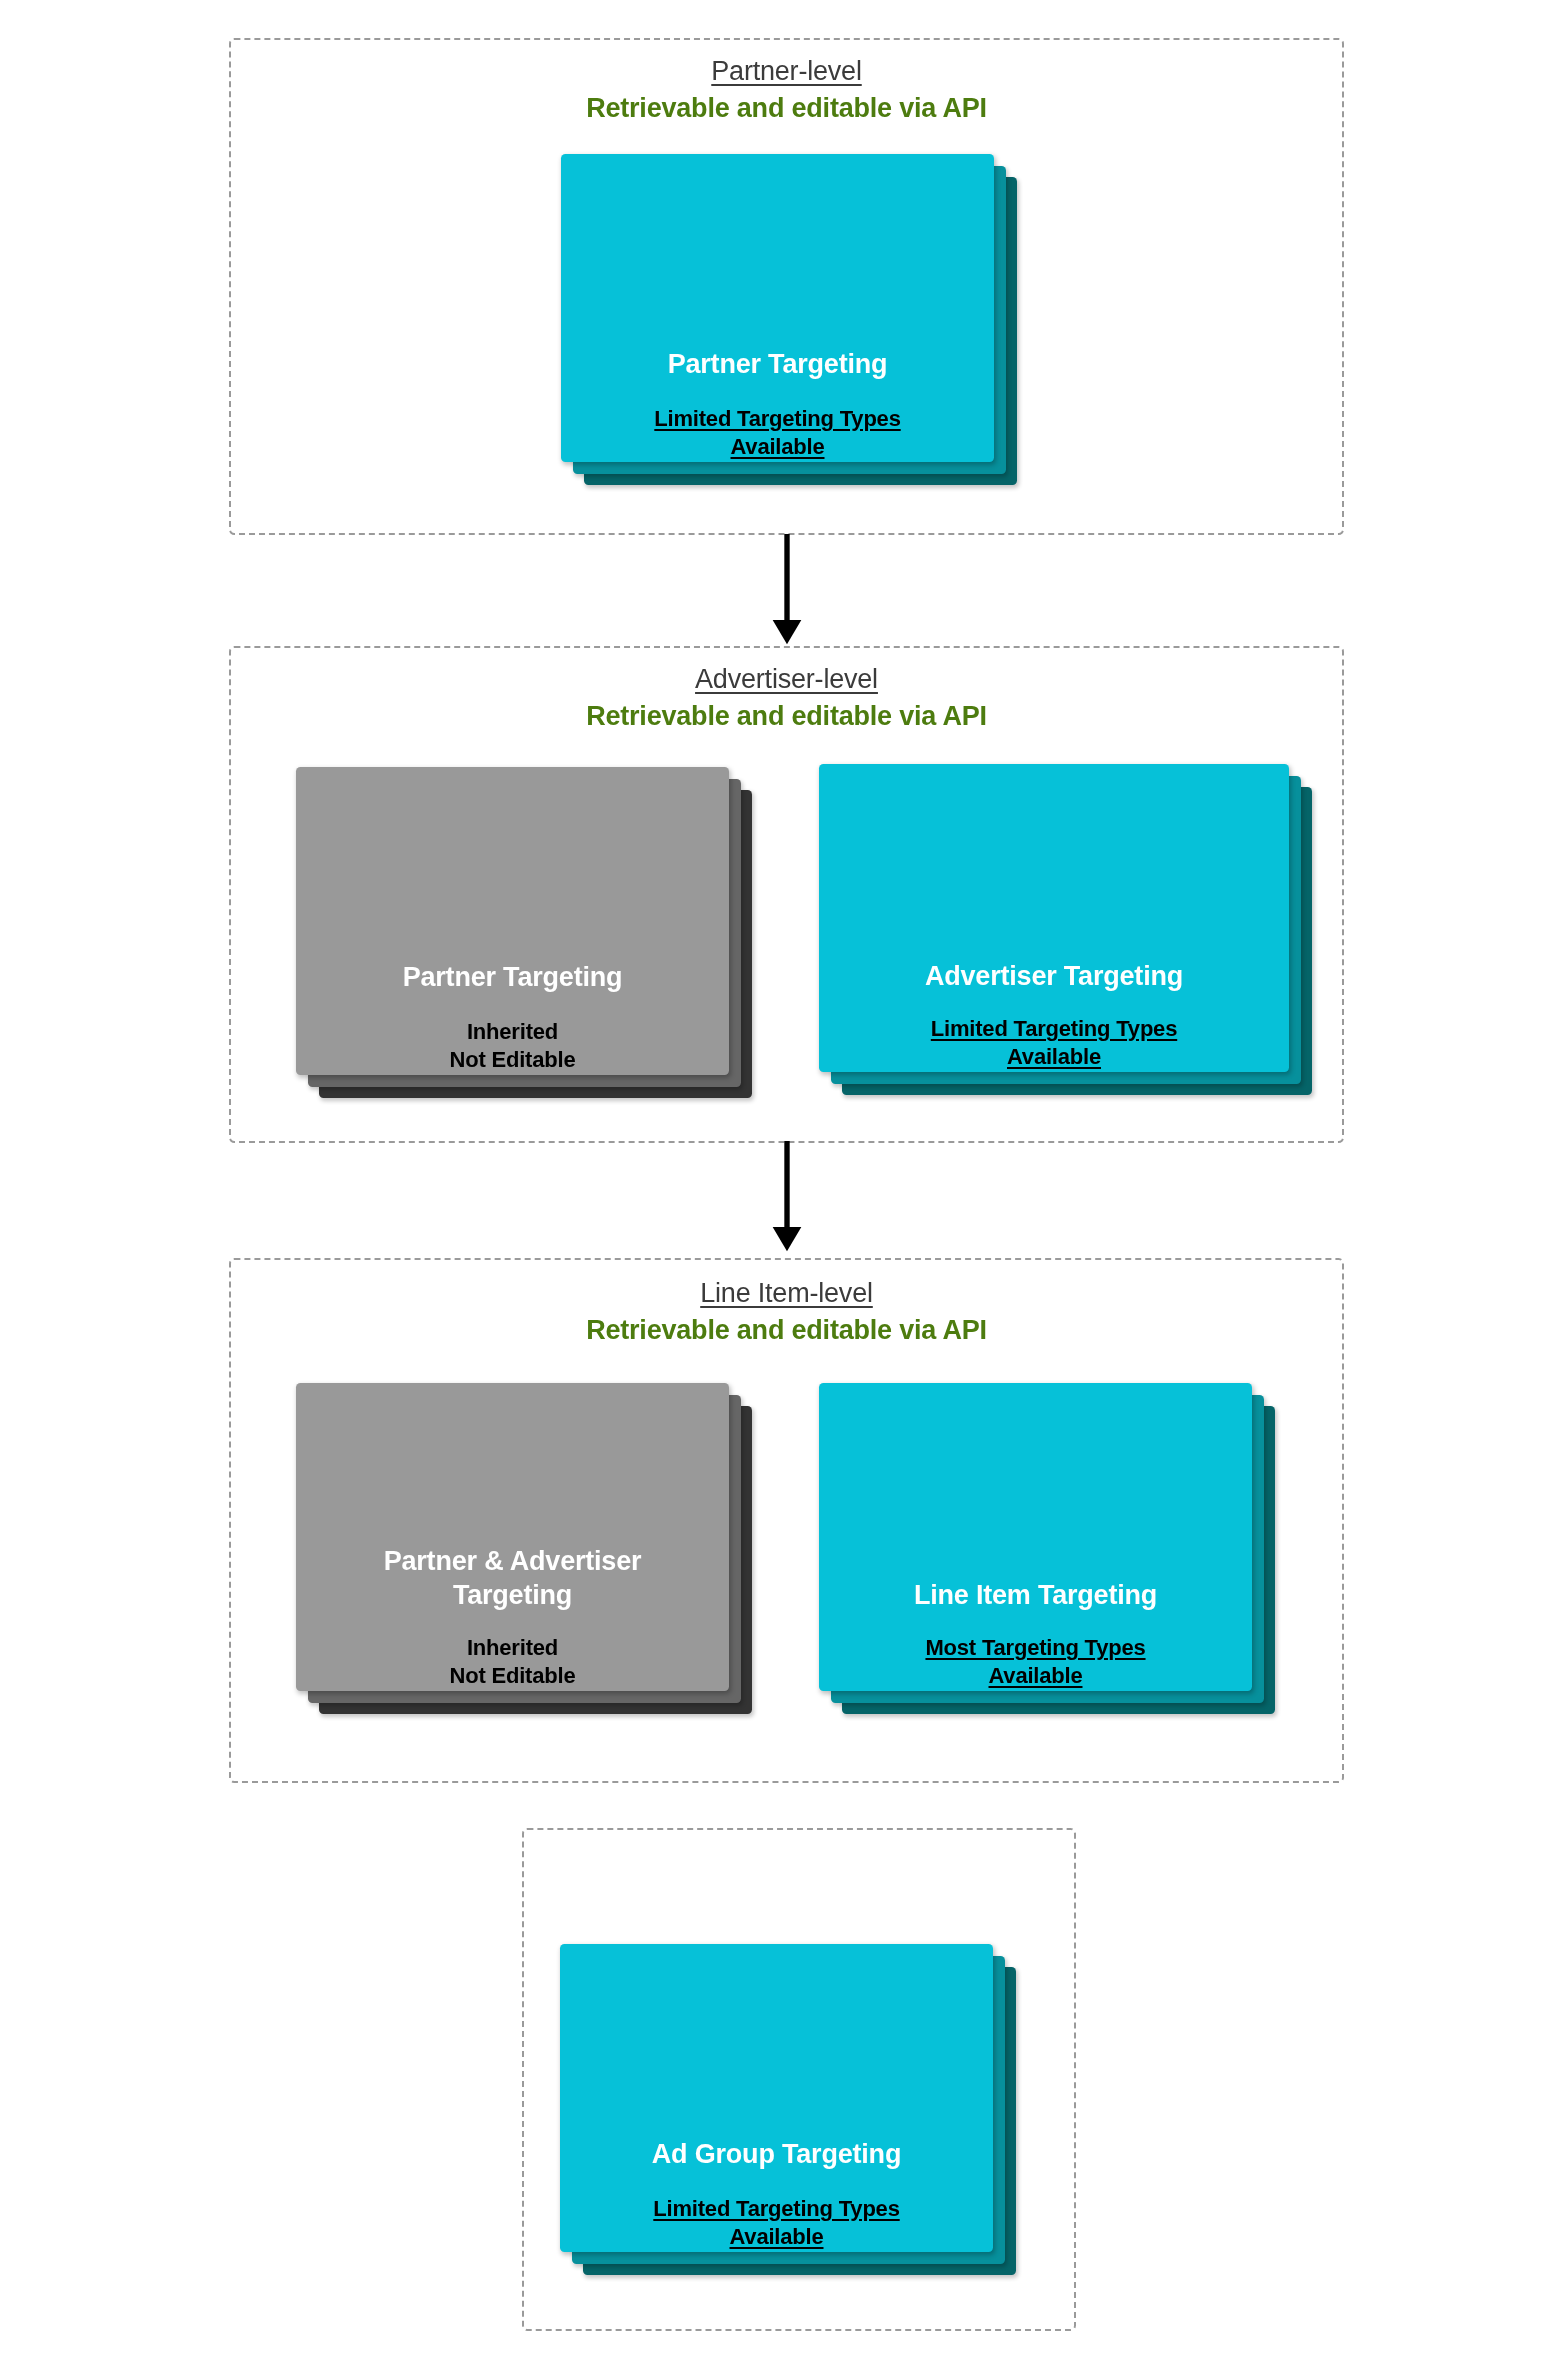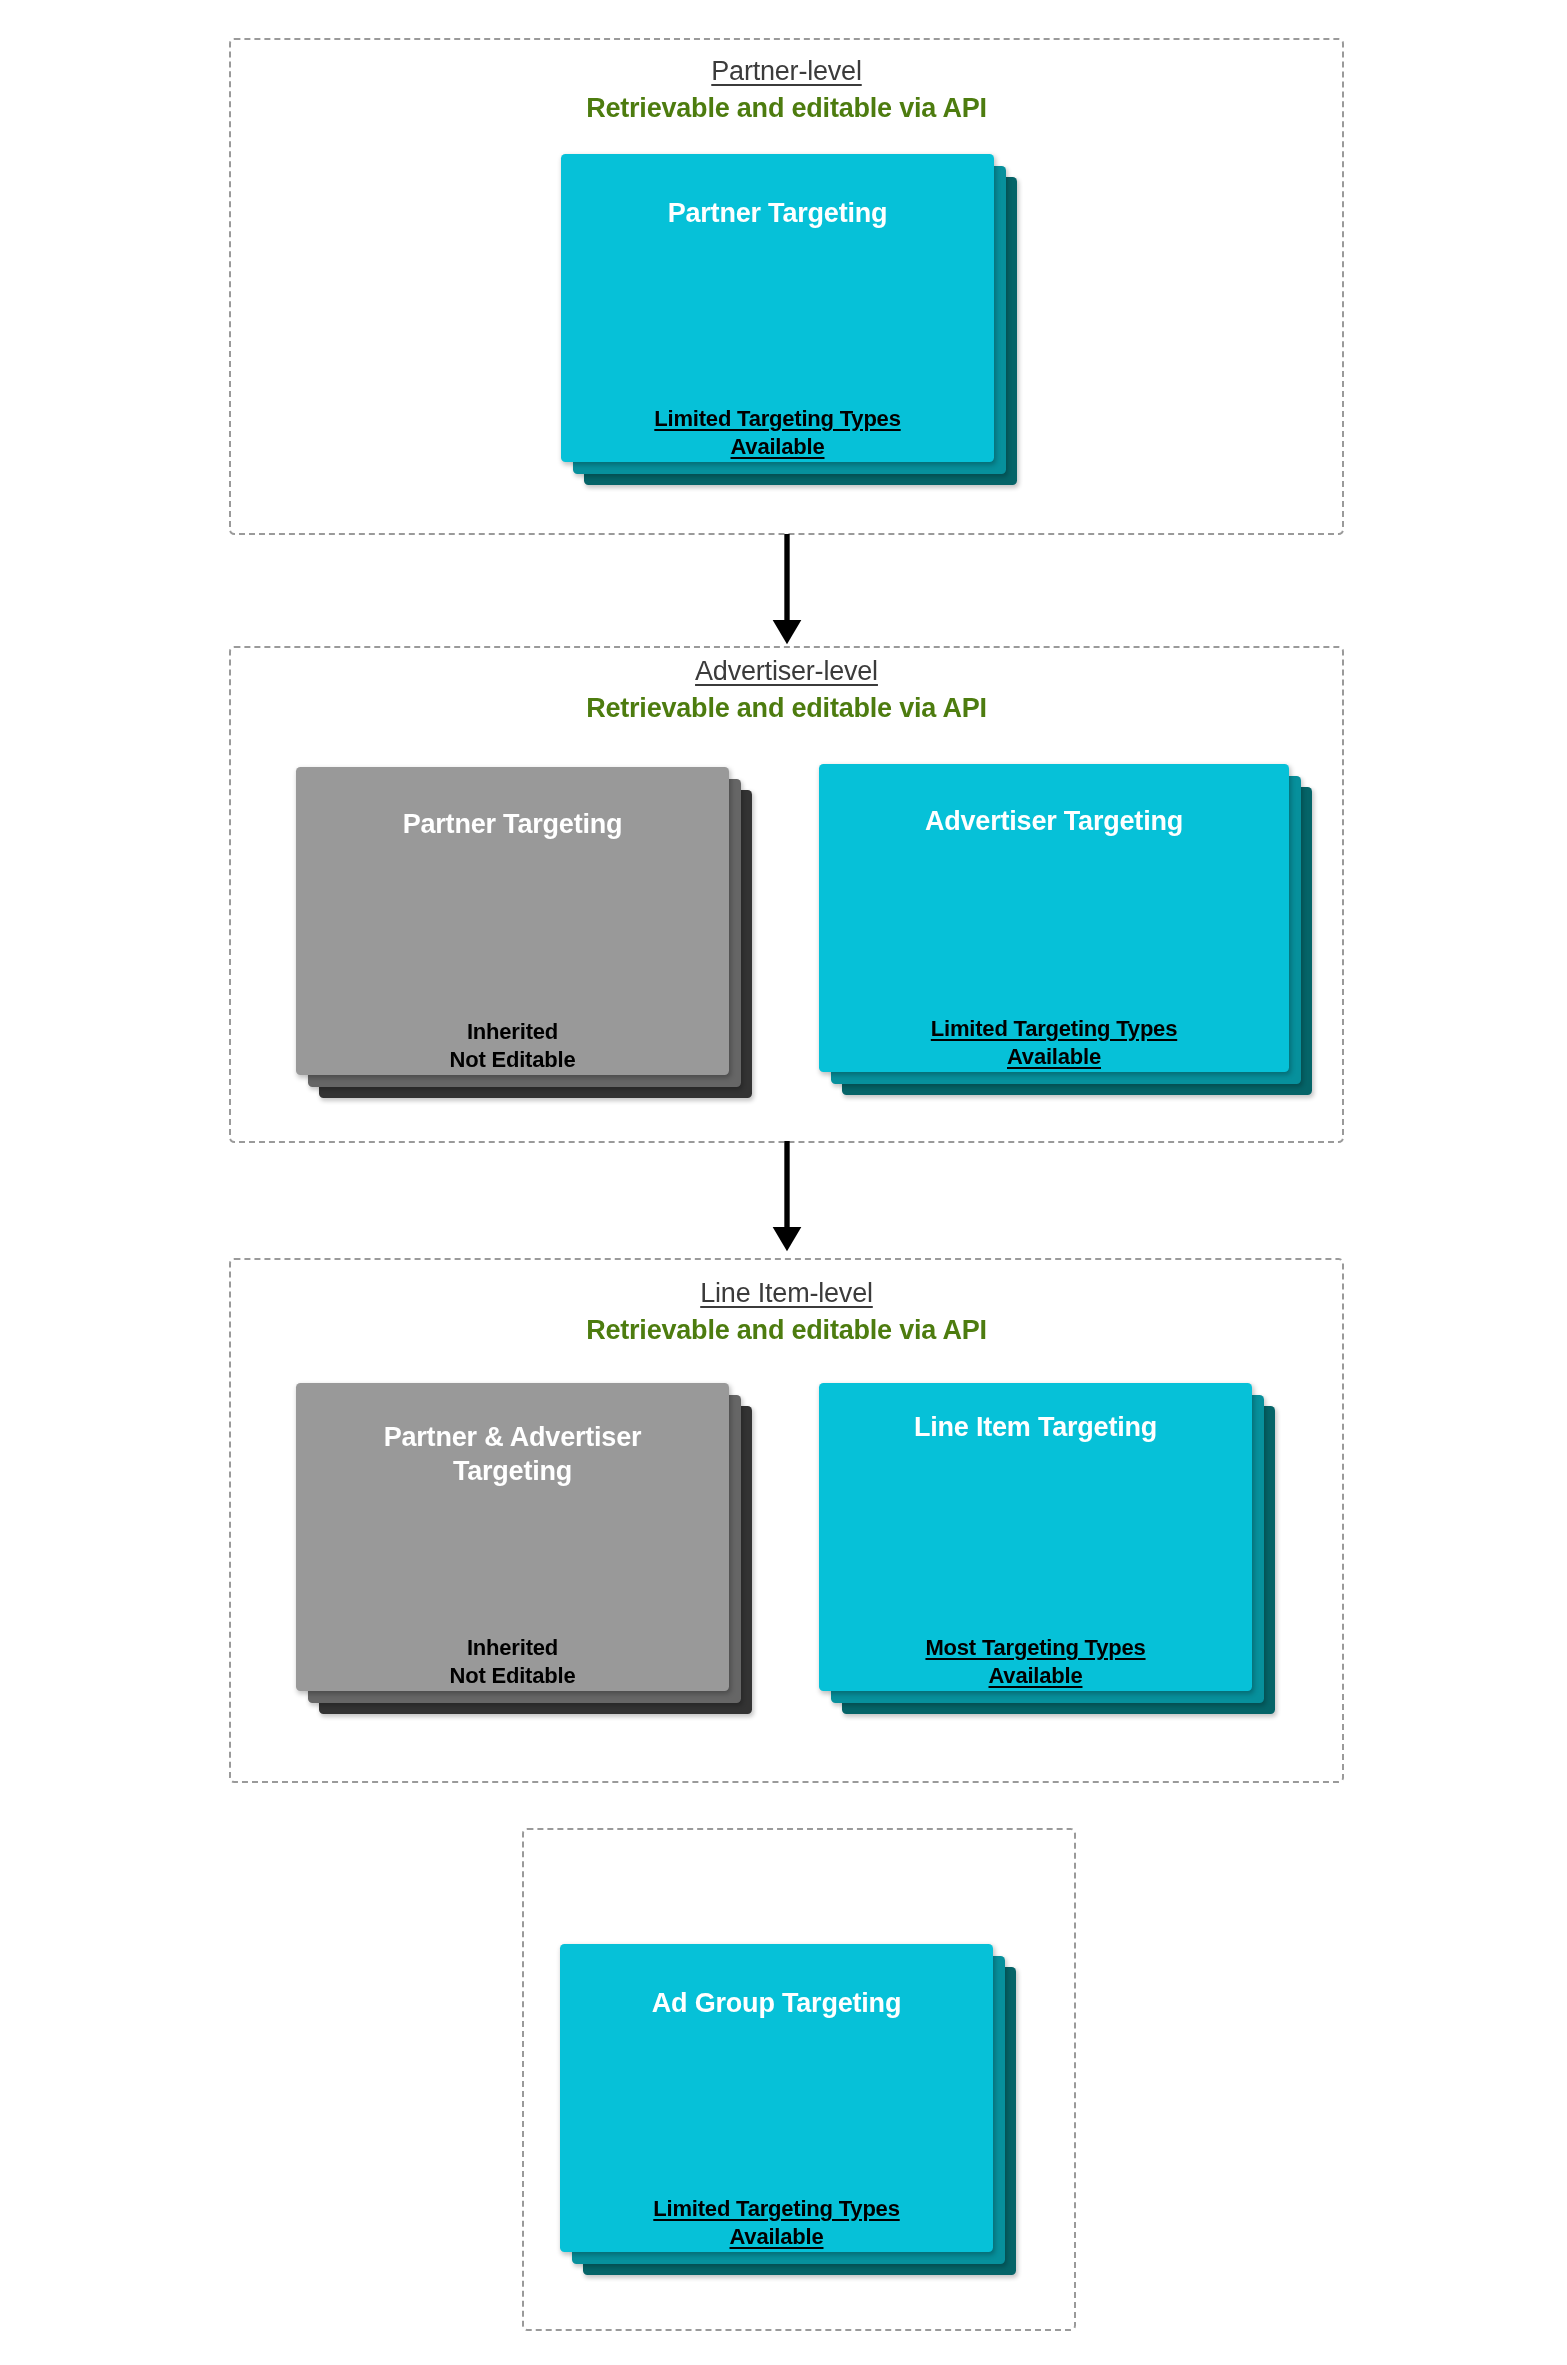--- a/index.html
+++ b/index.html
@@ -69,21 +69,21 @@
     width: 100%; height: 100%;
     box-shadow: 1.8px 2.7px 4.5px rgba(0,0,0,0.22);
   }
   .card.front {
     left: 0; top: 0;
     width: 100%; height: 100%;
     box-shadow: 1.8px 2.7px 5.4px rgba(0,0,0,0.25);
     display: flex;
     flex-direction: column;
     align-items: center;
-    justify-content: space-between;
+    justify-content: flex-end;
   }
 
   
   .cyan .back  { background: #056468; }
   .cyan .mid   { background: #07909c; }
   .cyan .front { background: #06c1d8; }
   
   .grey .back  { background: #333333; }
   .grey .mid   { background: #666666; }
   .grey .front { background: #999999; }
@@ -136,21 +136,21 @@
     </div>
   </div>
 
   <svg class="arrow" style="left:768px; top:534px;" width="38" height="112" viewBox="0 0 42 125">
     <line x1="21" y1="0" x2="21" y2="100" stroke="#000000" stroke-width="6"></line>
     <polygon points="5,96 37,96 21,123" fill="#000000"></polygon>
   </svg>
 
   <div class="level-box" style="left:229px; top:646px; width:1115px; height:497px;">
 
-    <div class="level-head" style="top:8px;">
+    <div class="level-head" style="top:16px;">
       <span class="level-title">Advertiser-level</span>
       <span class="level-sub">Retrievable and editable via API</span>
     </div>
 
     <div class="stack grey" style="left:65px; top:119px; width:433px; height:308px;">
       <div class="card back"></div>
       <div class="card mid"></div>
       <div class="card front">
         <div class="card-title" style="margin-top:41px;">Partner Targeting</div>
         <div class="card-note" style="margin-top:23px; max-width:295px; white-space:pre-line;">Inherited

